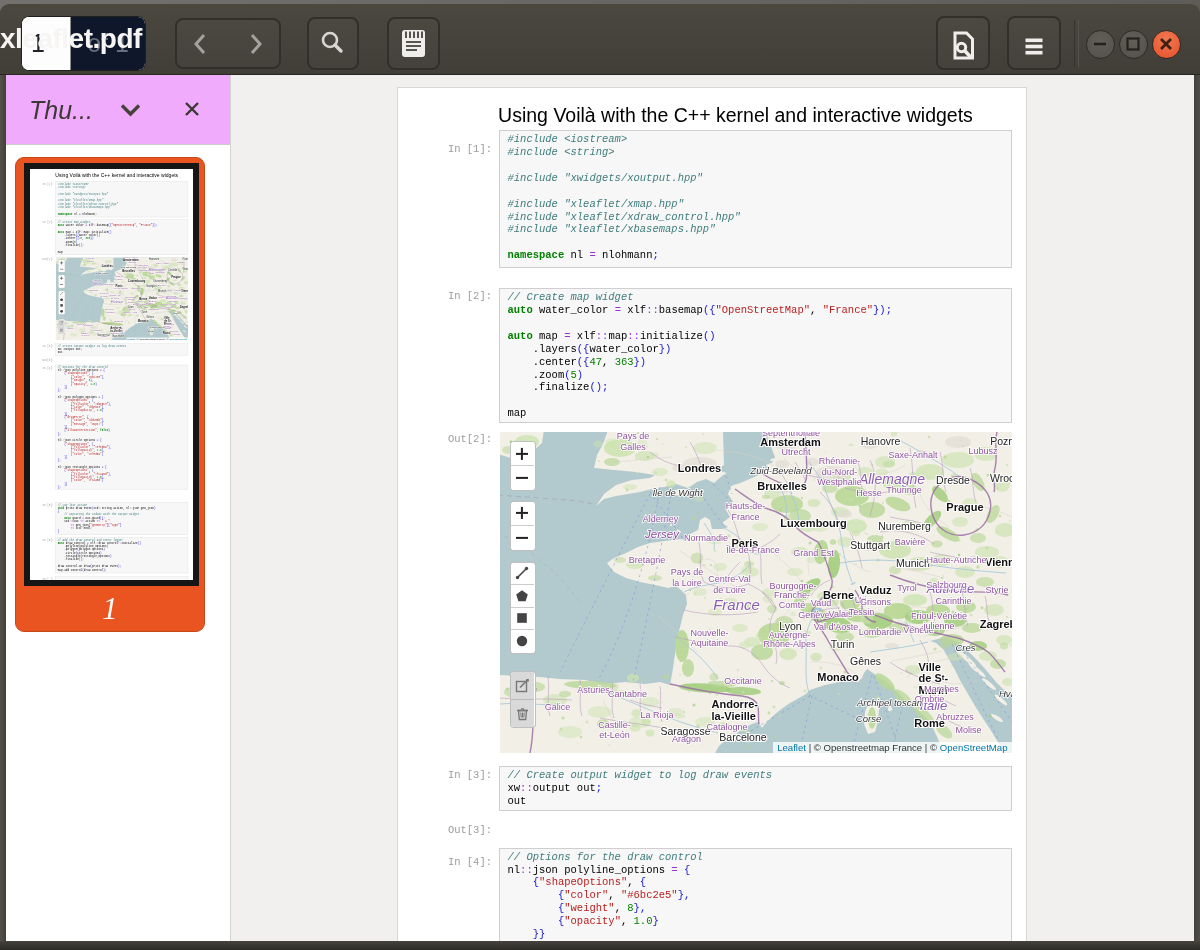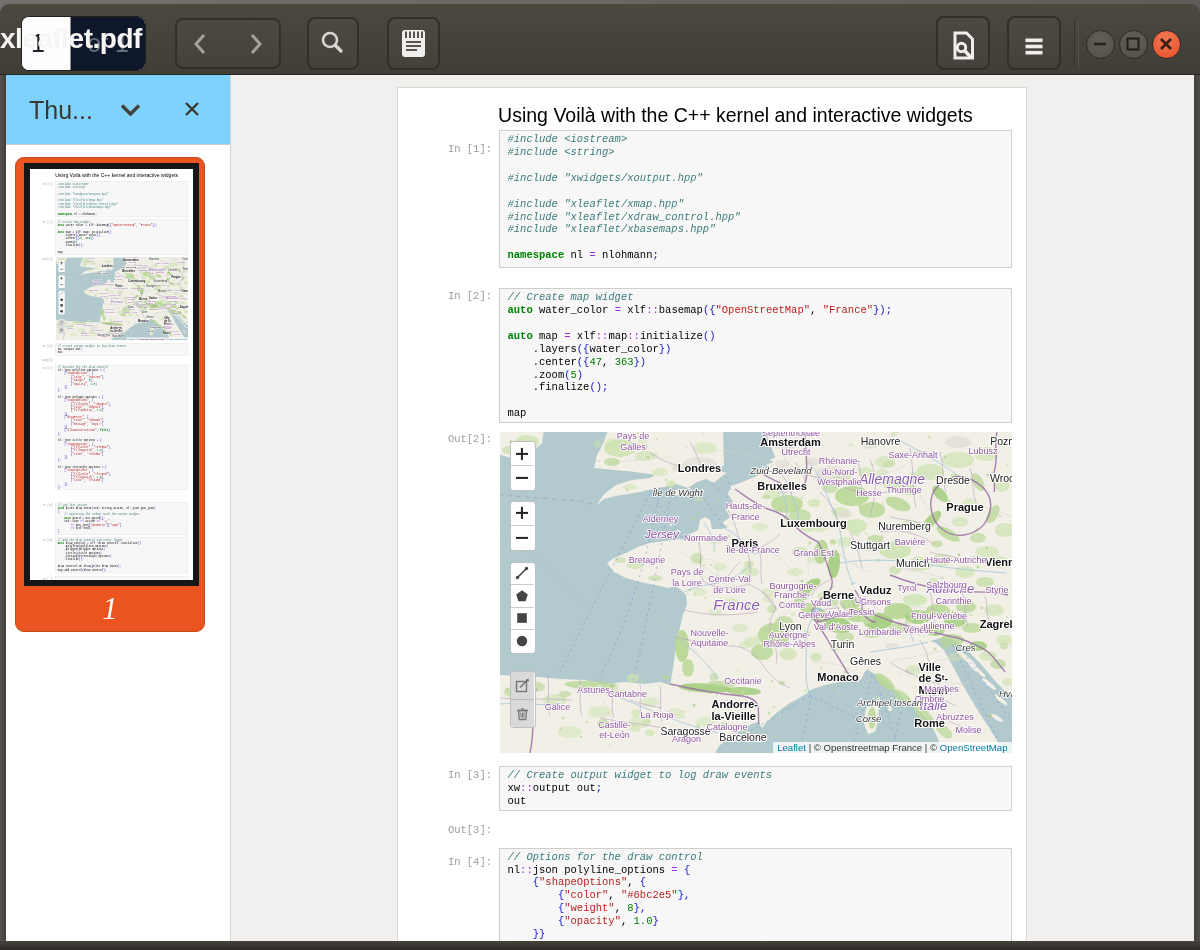--- a/index.html
+++ b/index.html
@@ -20,21 +20,21 @@
 #title { position:absolute; left:0; right:0; top:19px; text-align:left; color:#f6f5f3; font-weight:bold; font-size:28px; letter-spacing:-0.5px; }
 #zoomsel { position:absolute; left:757px; top:17px; width:154px; height:43px; background:#fcfcfb; border:2px solid #272621; border-radius:8px; color:#35332f; font-size:23px; line-height:39px; padding-left:13px; }
 #zoomsel svg { position:absolute; right:14px; top:14px; }
 .wcirc { position:absolute; top:25.5px; width:29px; height:29px; border-radius:50%; border:1.5px solid #2c2a26; }
 #minb { left:1086px; background:radial-gradient(circle at 50% 35%,#625f57,#53504a); }
 #maxb { left:1119px; background:radial-gradient(circle at 50% 35%,#625f57,#53504a); }
 #closeb { left:1152px; background:radial-gradient(circle at 50% 30%,#f07850,#e8512a); }
 
 
 #sidebar { position:absolute; left:6px; top:75px; width:224px; height:867px; background:#fff; }
-#sbhdr { position:absolute; left:0; top:0; width:224px; height:70px; background:#7dd3fc; border-bottom:1px solid #ceccc8; }
+#sbhdr { position:absolute; left:0; top:0; width:224px; height:70px; background:#f0abfc; border-bottom:1px solid #ceccc8;font-style:italic; }
 #sbhdr .t { position:absolute; left:23px; top:21px; font-size:25px; color:#3b3934; }
 #sbsep { position:absolute; left:229.5px; top:75px; width:1px; height:867px; background:#d5d3cf; z-index:5; }
 #thumbcard { position:absolute; left:9px; top:82px; width:190px; height:475px; background:#e95420; border:1px solid #c64a18; border-radius:9px; }
 #thumbpage { position:absolute; left:8px; top:5px; width:175px; height:423px; background:#161616; }
 #thumbclip { position:absolute; left:6px; top:6px; width:163px; height:411px; background:#fff; overflow:hidden; }
 #thumbclip .page { transform:scale(0.2587); transform-origin:0 0; }
 #thumbnum { position:absolute; left:0; width:100%; top:433px; text-align:center; color:#fff; font-size:31px; font-style:italic; font-family:"Liberation Serif",serif; }
 
 
 #main { position:absolute; left:231px; top:75px; width:963px; height:867px; background:#f1f0ee; }

